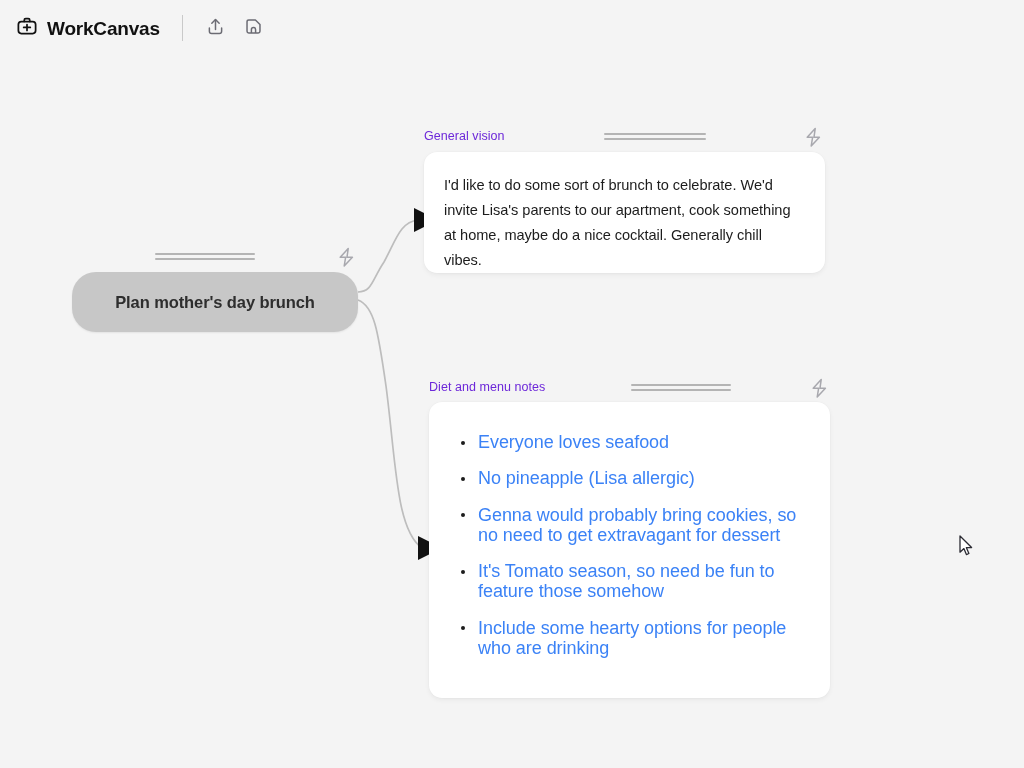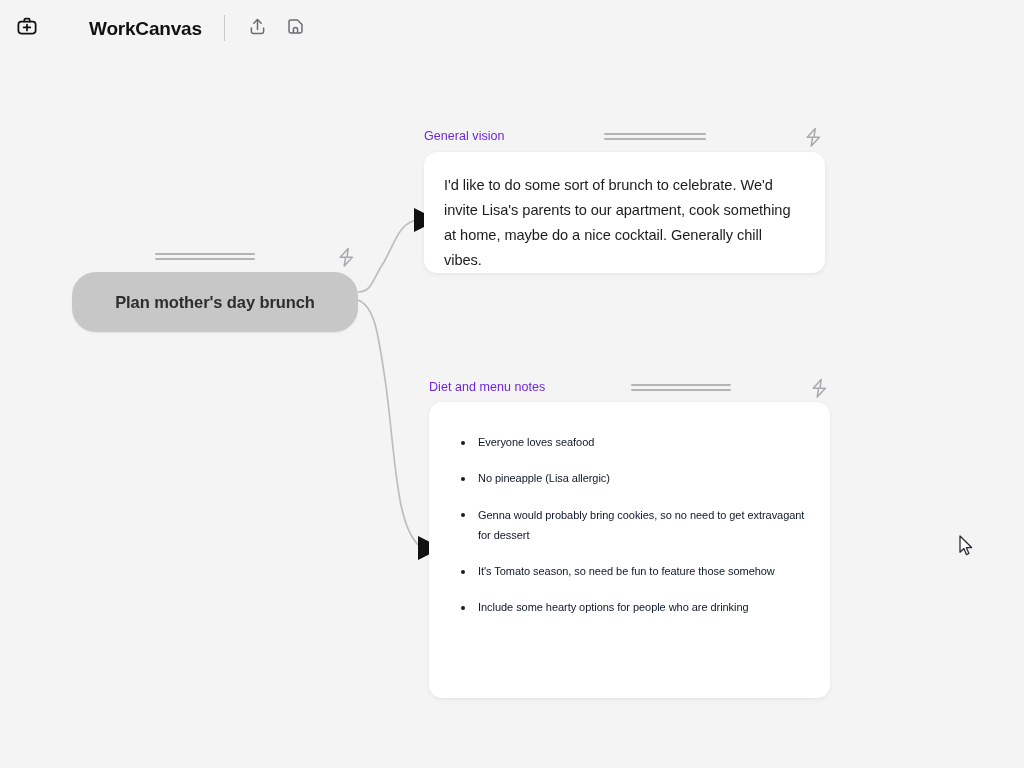--- a/index.html
+++ b/index.html
@@ -37,21 +37,20 @@
   }
 
   #brand-icon { display: block; }
 
   #brand-title {
     font-size: 19px;
     font-weight: bold;
     color: #111111;
     letter-spacing: -0.2px;
     line-height: 1;
-    margin-left: 42px;
   }
 
   #header-divider {
     width: 1px;
     height: 26px;
     background: #c9c9c9;
     margin: 0 18px 0 22px;
   }
 
   .header-tool {
@@ -186,23 +185,23 @@
     padding: 30px 24px 0 20px;
   }
 
   #card-diet-notes ul {
     list-style: none;
   }
 
   #card-diet-notes li {
     position: relative;
     padding-left: 29px;
-    font-size: 11px;
+    font-size: 18px;
     line-height: 20.3px;
-    color: #0f172a;
+    color: #3b82f6;
     margin-bottom: 16px;
     letter-spacing: -0.05px;
   }
 
   #card-diet-notes li:last-child { margin-bottom: 0; }
 
   #card-diet-notes li::before {
     content: "";
     position: absolute;
     left: 12px;

